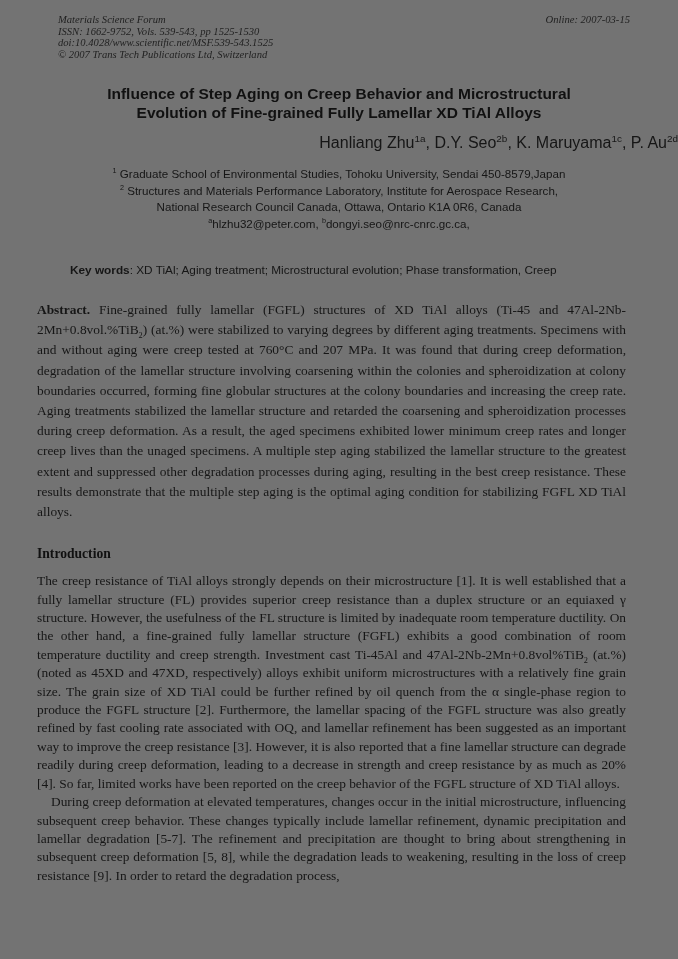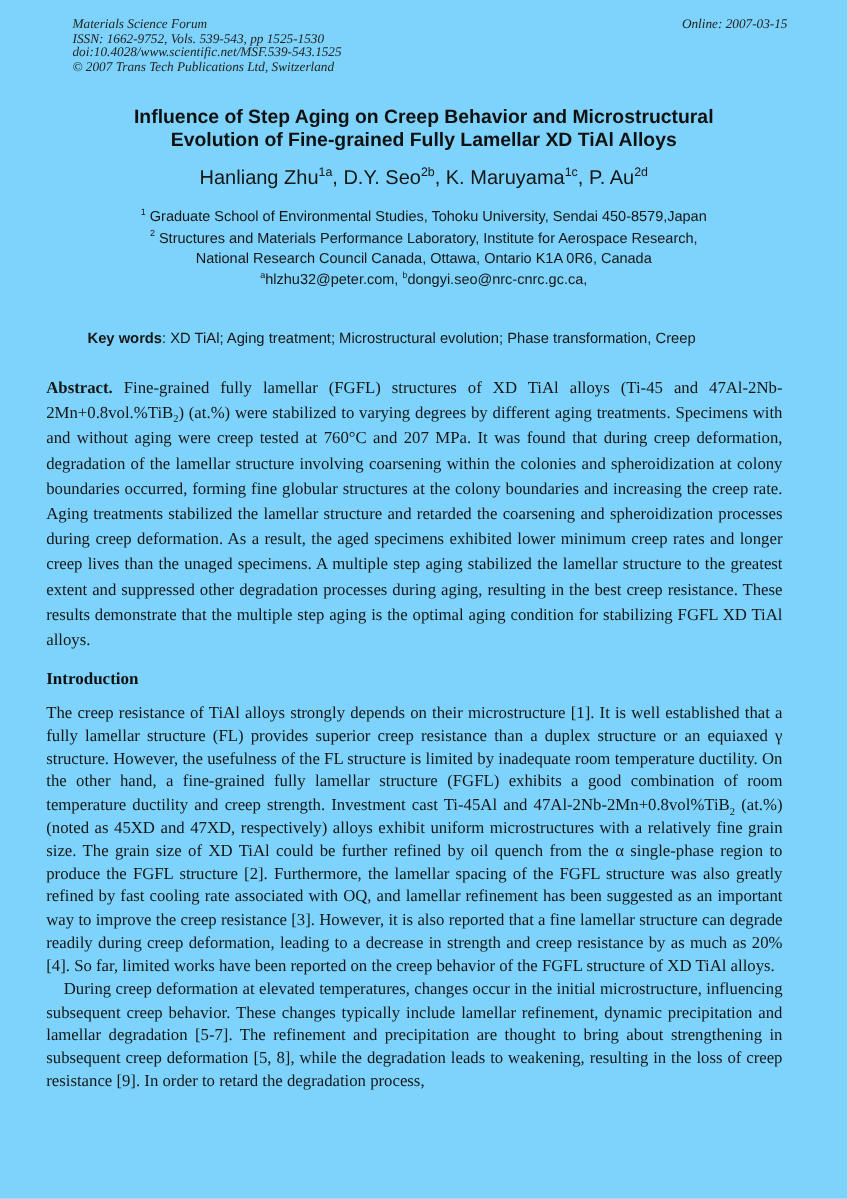--- a/index.html
+++ b/index.html
@@ -2,21 +2,21 @@
 <html><head>
 <meta charset="utf-8">
 <style>
   * { margin: 0; padding: 0; box-sizing: border-box; }
   html, body { background: #e8e8e8; }
   .page {
     position: relative;
     width: 678px;
     height: 959px;
     margin: 0 auto;
-    background: #7dd3fc;
+    background: #737373;
     color: #1a1a1a;
     overflow: hidden;
     font-family: "Liberation Serif", "DejaVu Serif", serif;
   }
   
   .header {
     position: absolute;
     top: 14px; left: 58px; right: 48px;
     display: flex;
     justify-content: space-between;
@@ -34,21 +34,21 @@
     font-family: "Liberation Sans", "DejaVu Sans", sans-serif;
     font-weight: bold;
     font-size: 15.5px;
     line-height: 19px;
     white-space: pre-line;
     color: #111111;
   }
   .authors {
     position: absolute;
     top: 134px; left: 0; right: 0;
-    text-align: center;
+    text-align: right;
     font-family: "Liberation Sans", "DejaVu Sans", sans-serif;
     font-size: 16px;
     color: #161616;
   }
   .affils {
     position: absolute;
     top: 166px; left: 30px; right: 30px;
     text-align: center;
     font-family: "Liberation Sans", "DejaVu Sans", sans-serif;
     font-size: 11.6px;
@@ -69,21 +69,21 @@
     position: absolute;
     top: 300px; left: 37px; right: 52px;
     color: #161616;
   }
   .abstract {
     font-size: 13.4px;
     line-height: 20.2px;
     text-align: justify;
   }
   .section-heading {
-    margin-top: 13px;
+    margin-top: 24px;
     font-size: 13.6px;
     font-weight: bold;
     color: #111111;
   }
   .para {
     margin-top: 10px;
     font-size: 13.4px;
     line-height: 18.4px;
     text-align: justify;
   }

